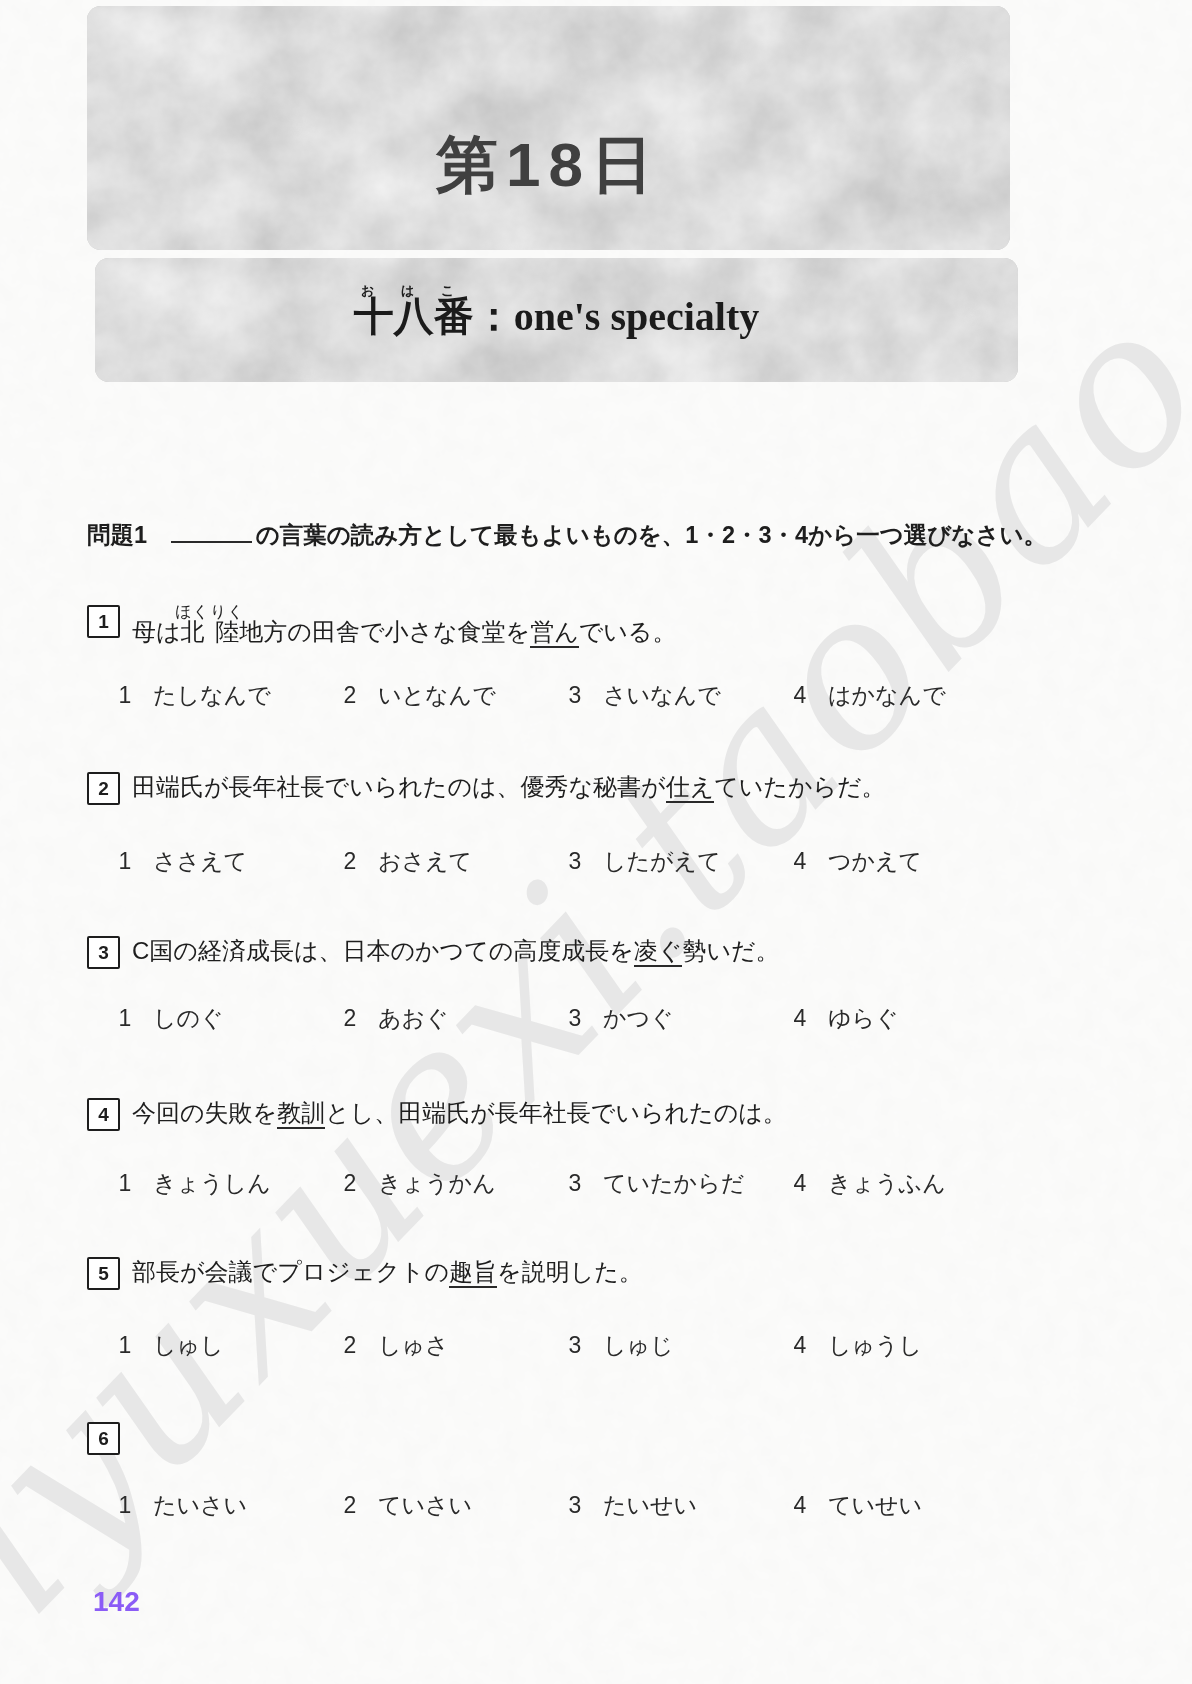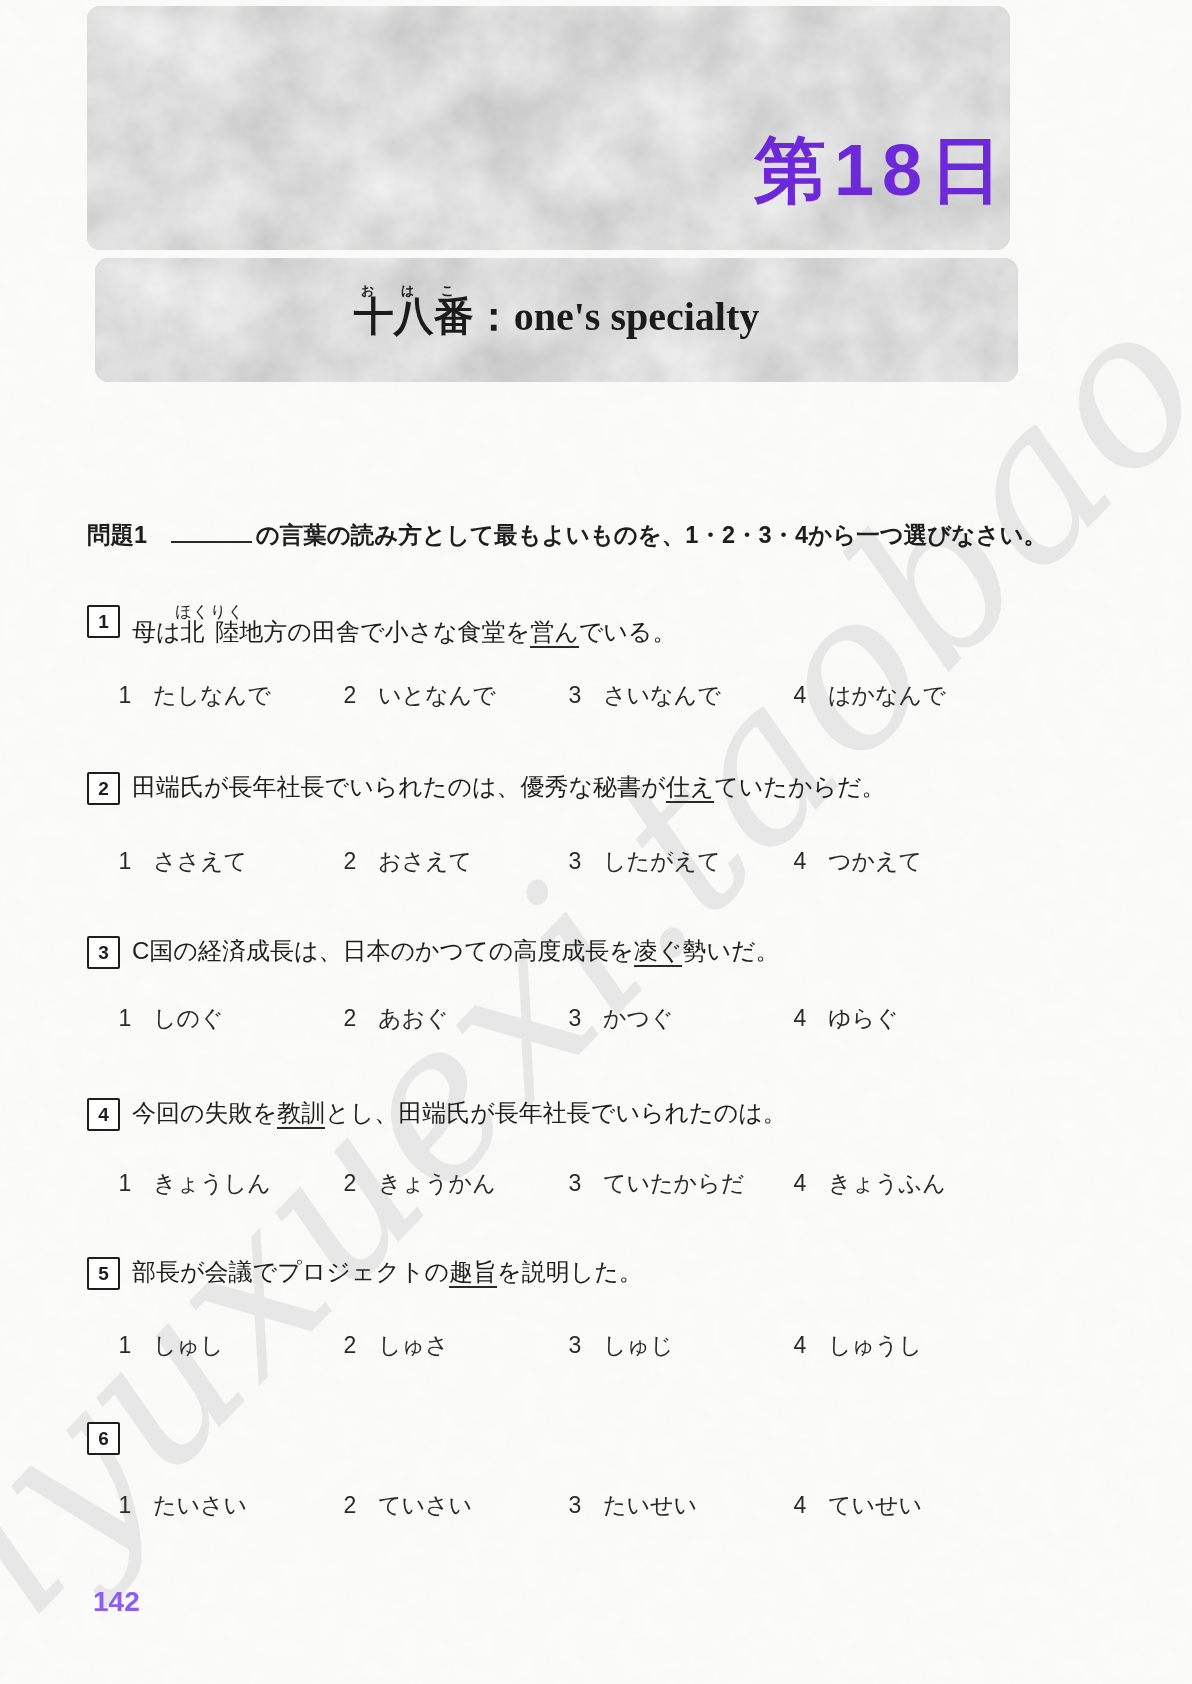--- a/index.html
+++ b/index.html
@@ -37,23 +37,23 @@
     border-radius:14px;
     overflow:hidden;
     z-index:2;
   }
   .hblock svg.noise{position:absolute;left:0;top:0;width:100%;height:100%;}
   .hblock1{top:6px;height:244px;}
   .hblock2{top:258px;height:124px;margin-left:8px;}
 
   .day-title{
     position:absolute;left:0;top:128px;width:100%;
-    text-align:right;
-    font-size:72px;font-weight:900;letter-spacing:8px;
-    color:#6d28d9;line-height:1;
+    text-align:center;
+    font-size:62px;font-weight:900;letter-spacing:8px;
+    color:#404040;line-height:1;
     z-index:3;
   }
   .subtitle{
     position:absolute;left:0;top:26px;width:100%;
     text-align:center;
     font-family:"Liberation Serif", serif;
     font-weight:bold;font-size:40px;color:#1b1b1b;line-height:1.3;
     z-index:3;
   }
   .subtitle ruby rt{

